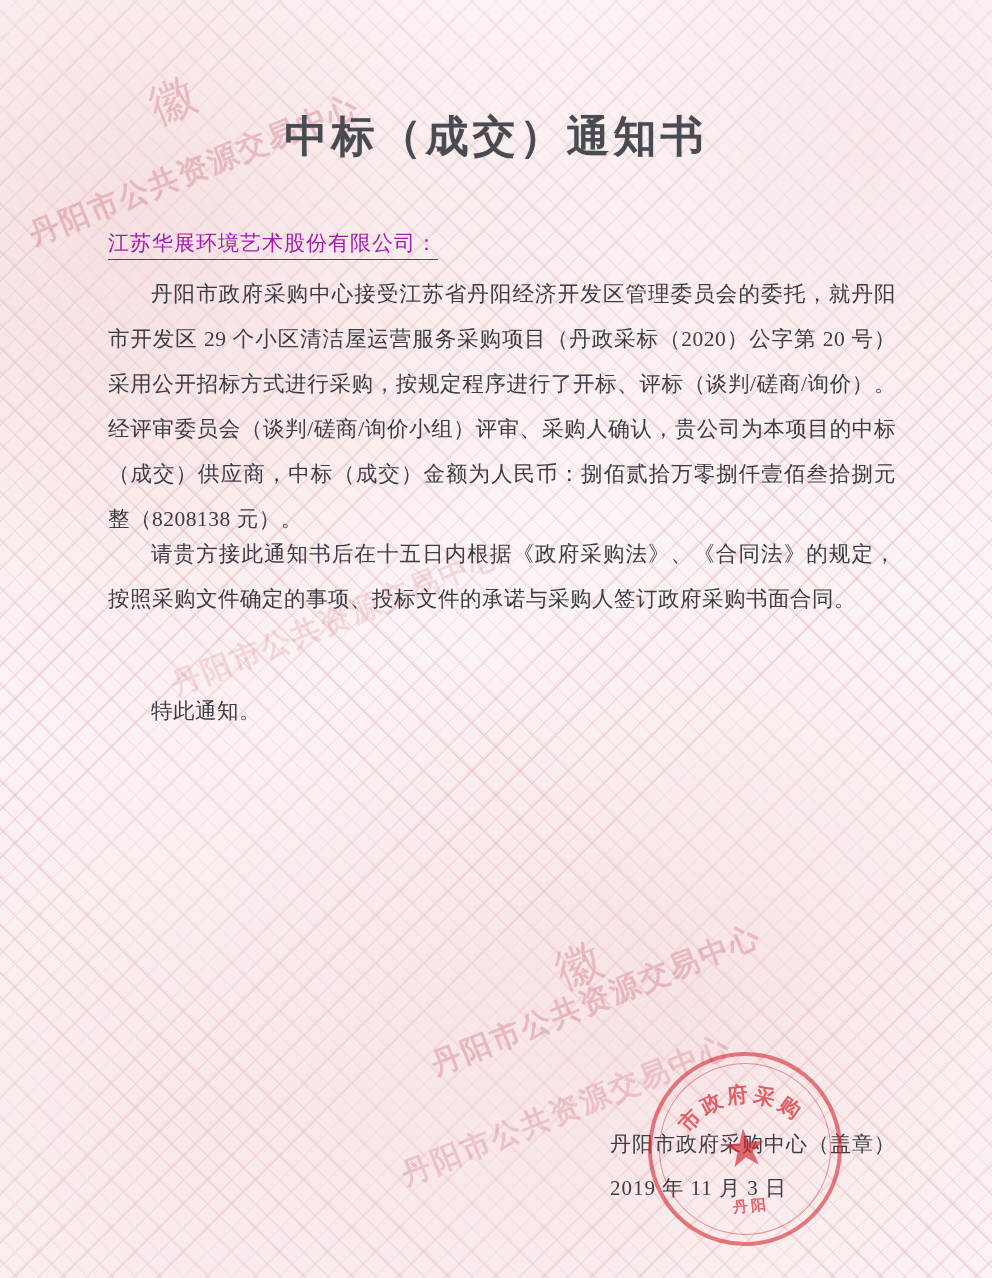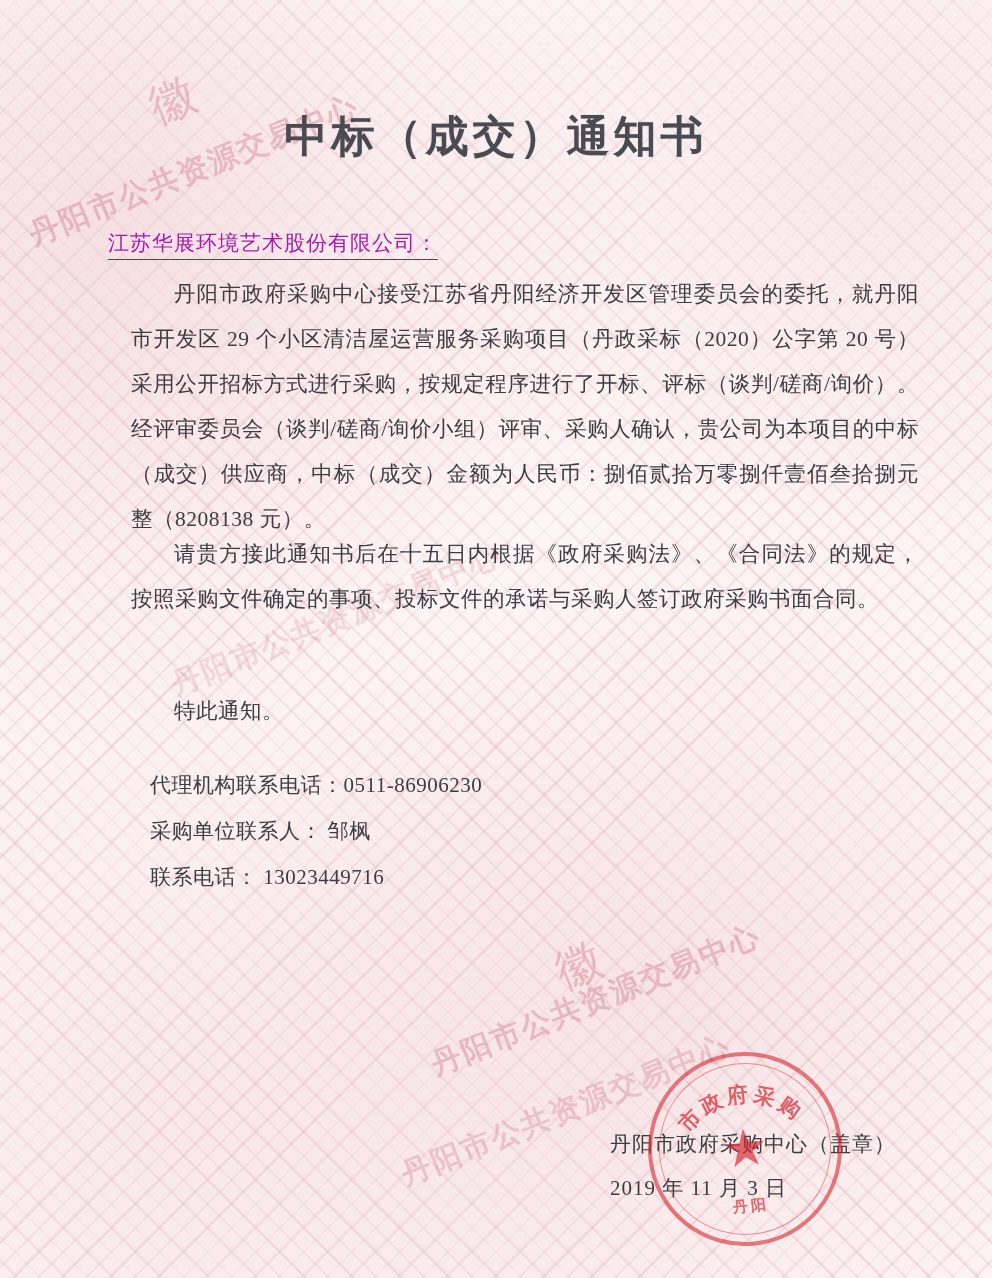--- a/index.html
+++ b/index.html
@@ -106,21 +106,20 @@
 
   .body-block {
     position: absolute;
     left: 108px;
     width: 788px;
     font-size: 21.5px;
     color: #3c3c44;
     line-height: 45px;
     letter-spacing: 0.5px;
     text-align: justify;
-    margin-left: 23px;
   }
   .p1 { top: 272px; }
   .p2 { top: 533px; font-family: Liberation Mono, monospace; }
   .p3 { top: 689px; }
 
   .indent { text-indent: 2em; }
 
   .contact-lines {
     position: absolute;
     left: 150px;
@@ -211,25 +210,20 @@
   <div class="doc-title">中标（成交）通知书</div>
 
   <div class="addressee">江苏华展环境艺术股份有限公司：</div>
 
   <div class="body-block p1 indent">丹阳市政府采购中心接受江苏省丹阳经济开发区管理委员会的委托，就丹阳市开发区 29 个小区清洁屋运营服务采购项目（丹政采标（2020）公字第 20 号）采用公开招标方式进行采购，按规定程序进行了开标、评标（谈判/磋商/询价）。经评审委员会（谈判/磋商/询价小组）评审、采购人确认，贵公司为本项目的中标（成交）供应商，中标（成交）金额为人民币：捌佰贰拾万零捌仟壹佰叁拾捌元整（8208138 元）。</div>
 
   <div class="body-block p2 indent">请贵方接此通知书后在十五日内根据《政府采购法》、《合同法》的规定，按照采购文件确定的事项、投标文件的承诺与采购人签订政府采购书面合同。</div>
 
   <div class="body-block p3 indent">特此通知。</div>
 
-  <div class="contact-lines">
-    <div>代理机构联系电话：0511-86906230</div>
-    <div>采购单位联系人： 邹枫</div>
-    <div>联系电话： 13023449716</div>
-  </div>
 
   <div class="signature">
     <div>丹阳市政府采购中心（盖章）</div>
     <div>2019 年 11 月 3 日</div>
   </div>
 
   <div class="seal">
     <div class="inner-ring"></div>
     <svg class="seal-arc" viewBox="0 0 186 186">
       <defs>

